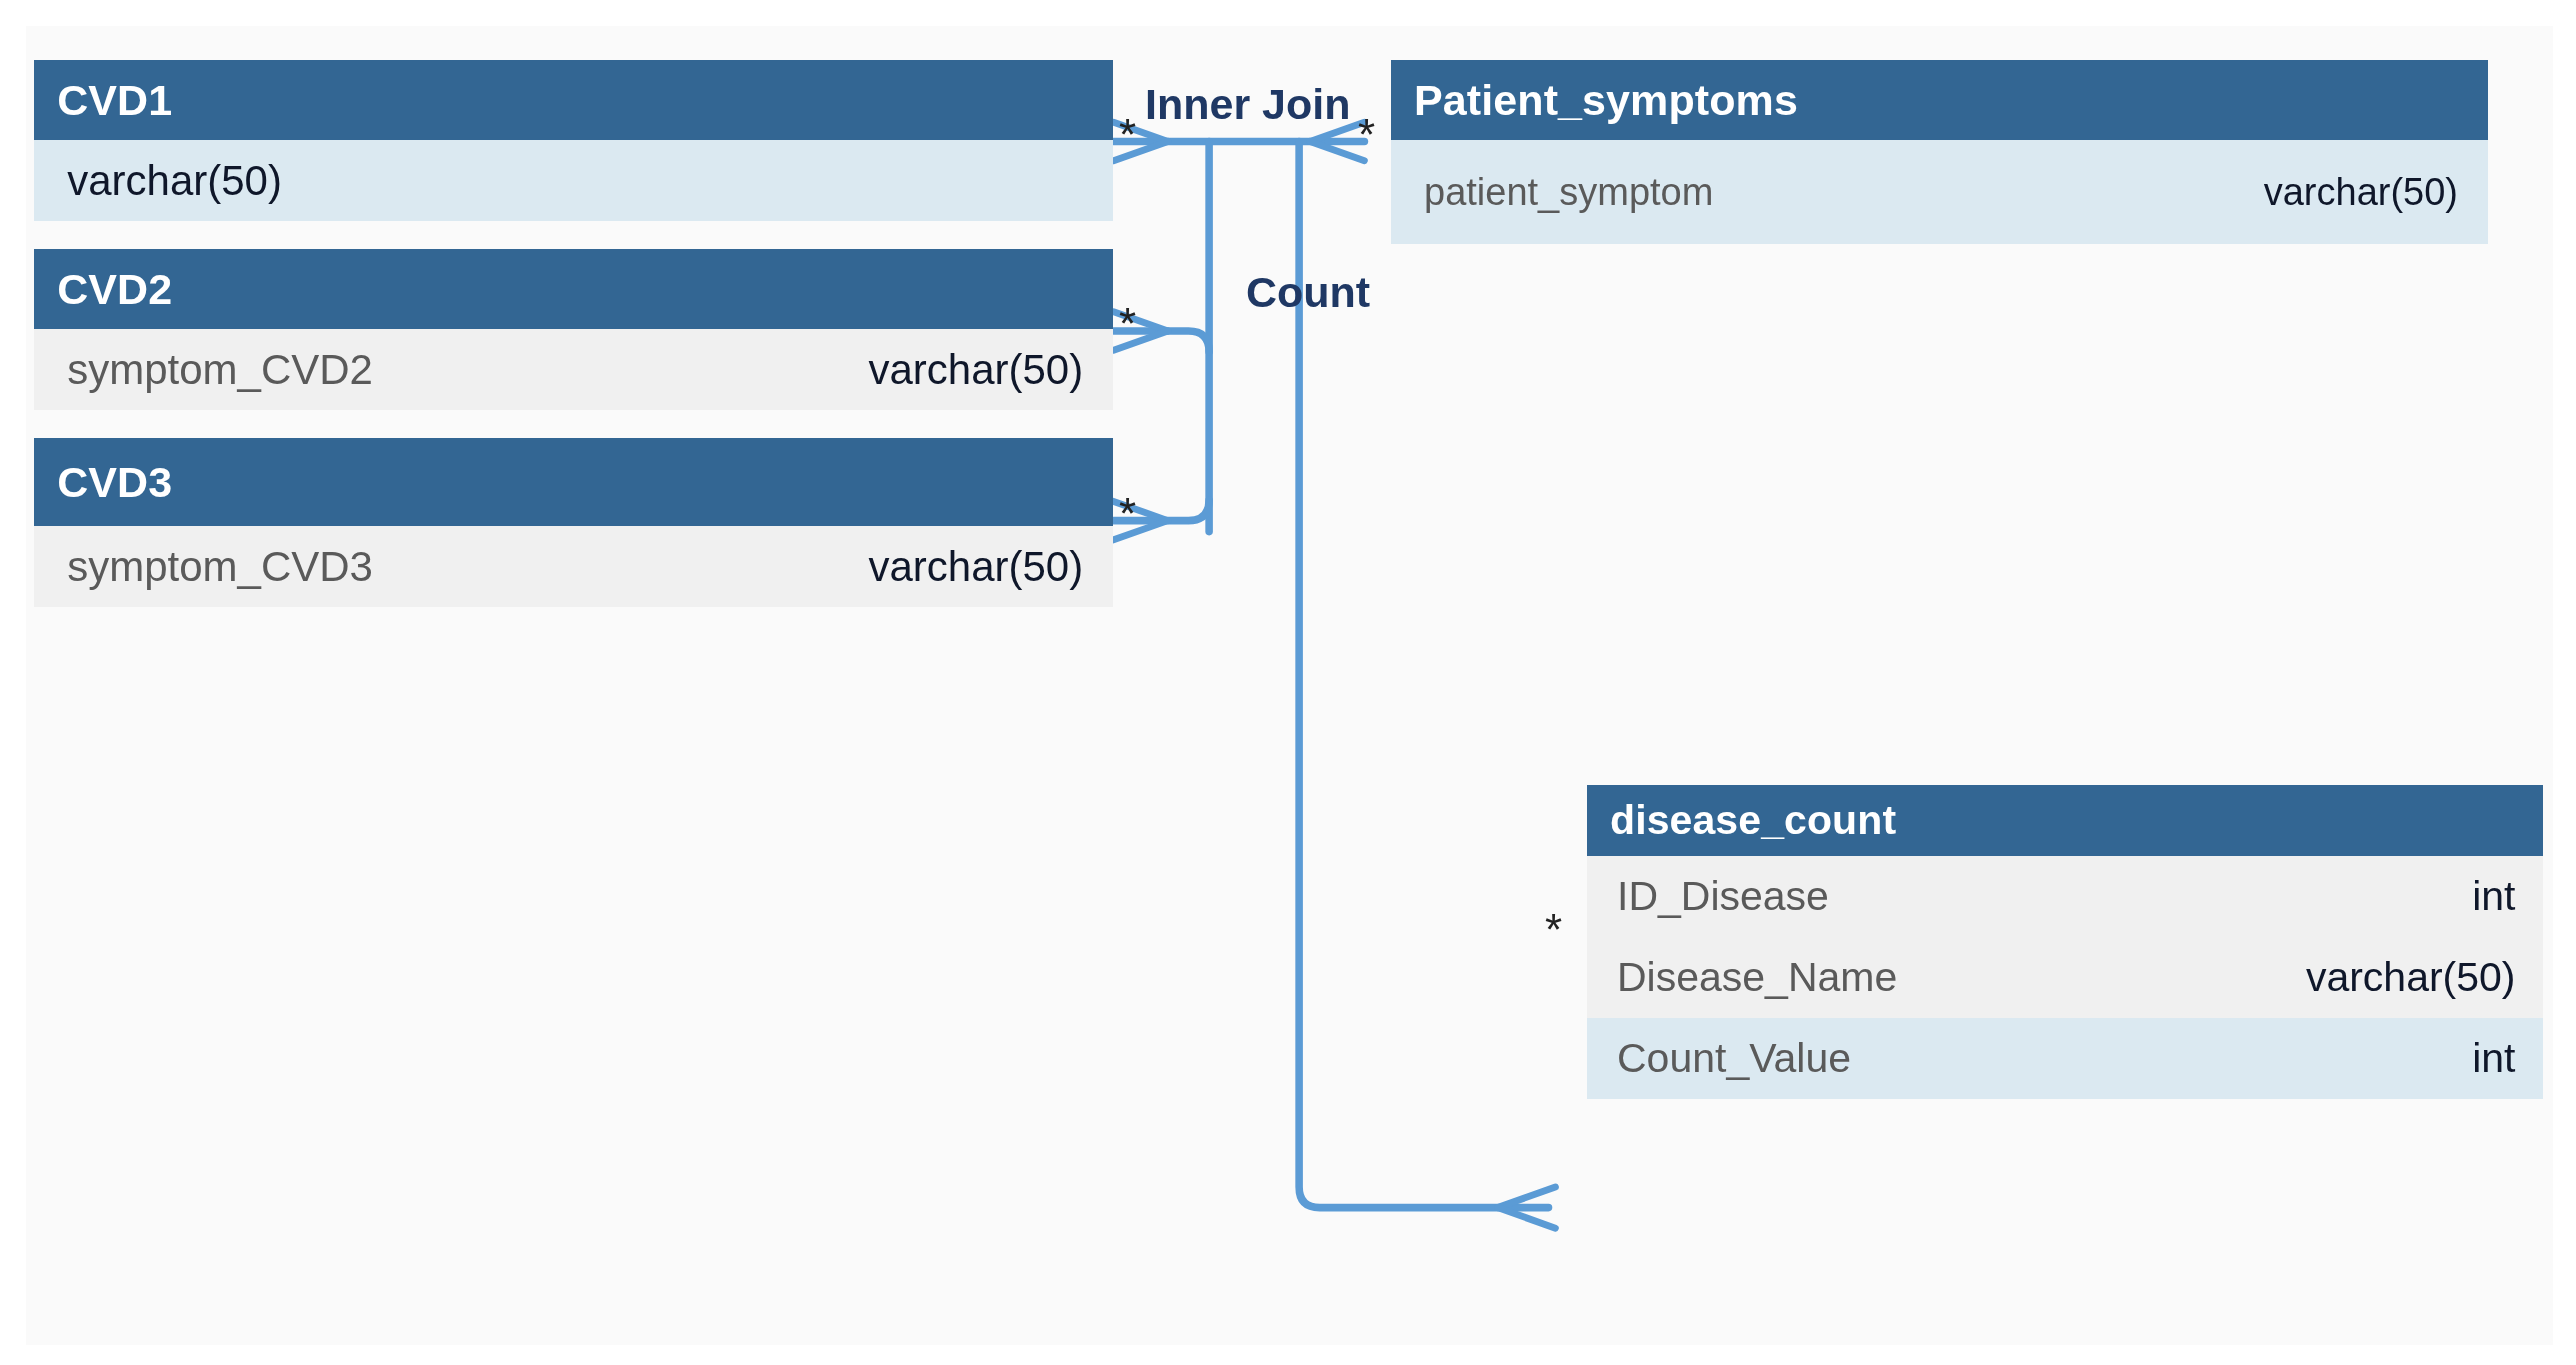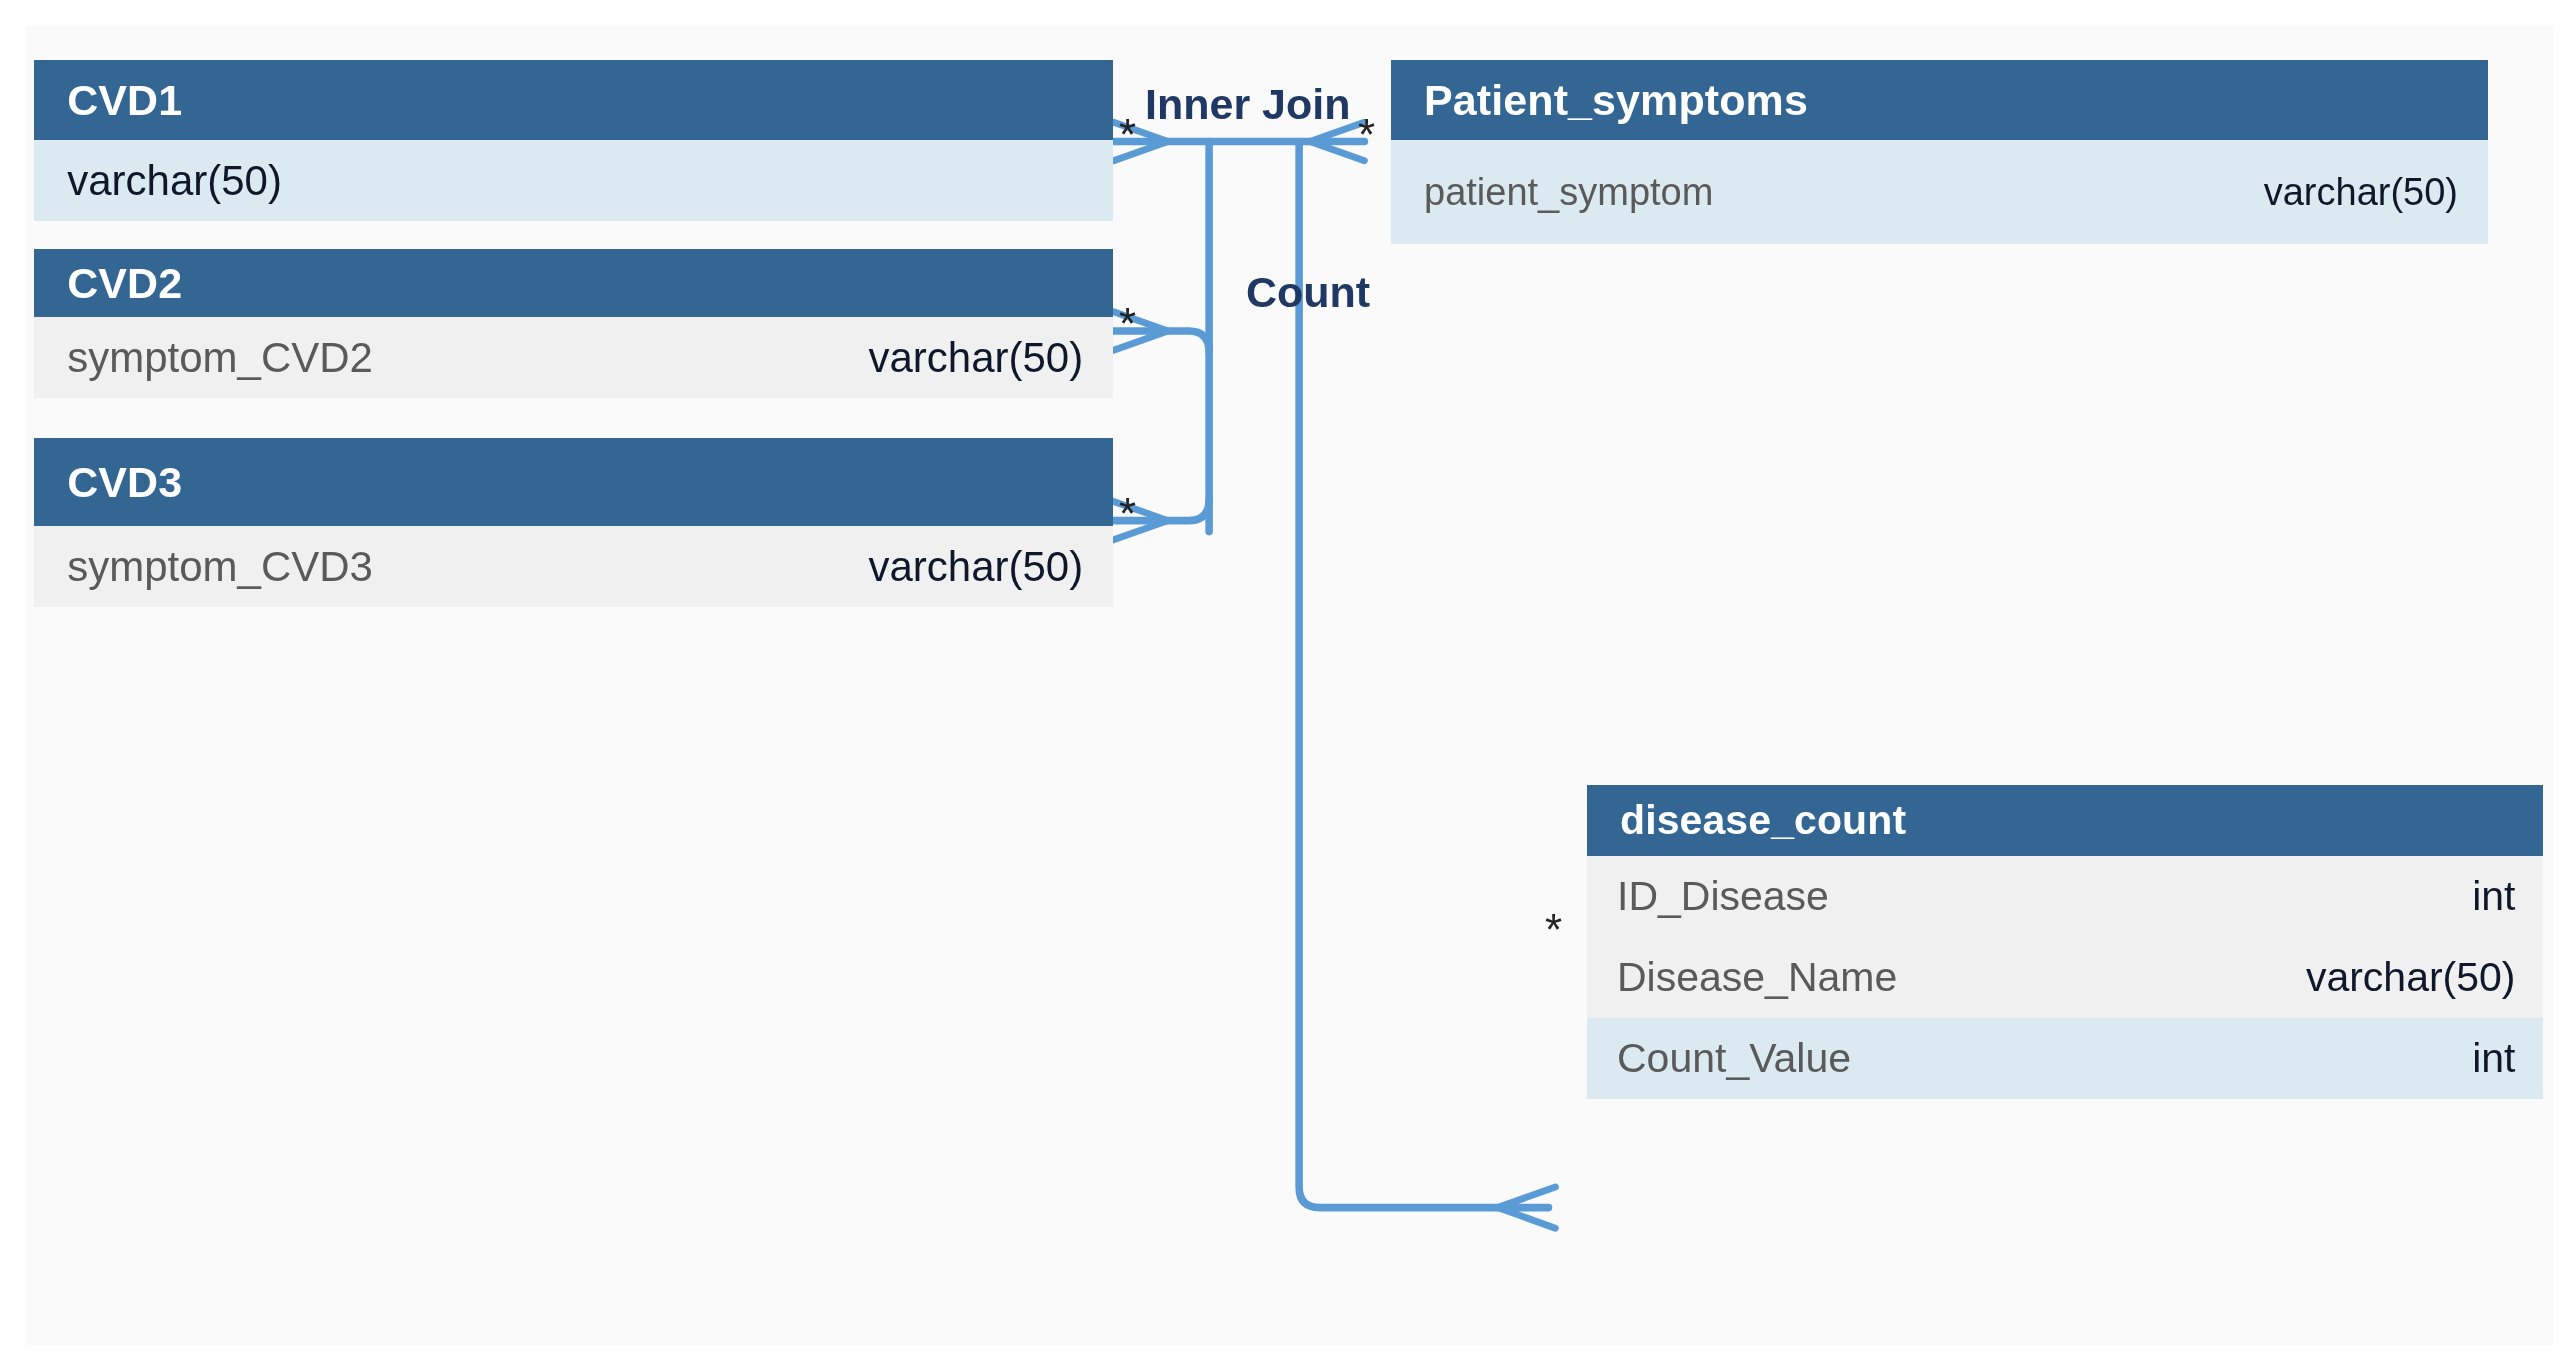--- a/index.html
+++ b/index.html
@@ -29,21 +29,21 @@
     position: absolute;
     box-sizing: border-box;
   }
   .table-header {
     background: #336693;
     color: #ffffff;
     font-weight: bold;
     display: flex;
     align-items: center;
     box-sizing: border-box;
-    padding-left: 33px;
+    padding-left: 23px;
     letter-spacing: 0.1px;
   }
   .table-row {
     display: flex;
     align-items: center;
     justify-content: space-between;
     box-sizing: border-box;
     padding-left: 33px;
     padding-right: 30px;
     color: #666666;
@@ -53,21 +53,21 @@
   .row-name  { color: #5a5a5a; white-space: nowrap; }
   .row-type  { color: #0f172a; white-space: nowrap; }
 
   
   #tbl-cvd1 { left: 8.2px;  top: 34px;  width: 1079px; }
   #tbl-cvd1 .table-header { height: 80px; font-size: 43px; }
   #tbl-cvd1 .table-row    { height: 81px; font-size: 42px; }
 
   
   #tbl-cvd2 { left: 8.2px;  top: 223px; width: 1079px; }
-  #tbl-cvd2 .table-header { height: 68px; font-size: 43px; }
+  #tbl-cvd2 .table-header { height: 80px; font-size: 43px; }
   #tbl-cvd2 .table-row    { height: 81px; font-size: 42px; }
 
   
   #tbl-cvd3 { left: 8.2px;  top: 412px; width: 1079px; }
   #tbl-cvd3 .table-header { height: 88px; font-size: 43px; }
   #tbl-cvd3 .table-row    { height: 81px; font-size: 42px; }
 
   
   #tbl-patient { left: 1365px; top: 34px; width: 1097px; border-radius: 27px; }
   #tbl-patient .table-header { height: 80px; font-size: 43px; }

